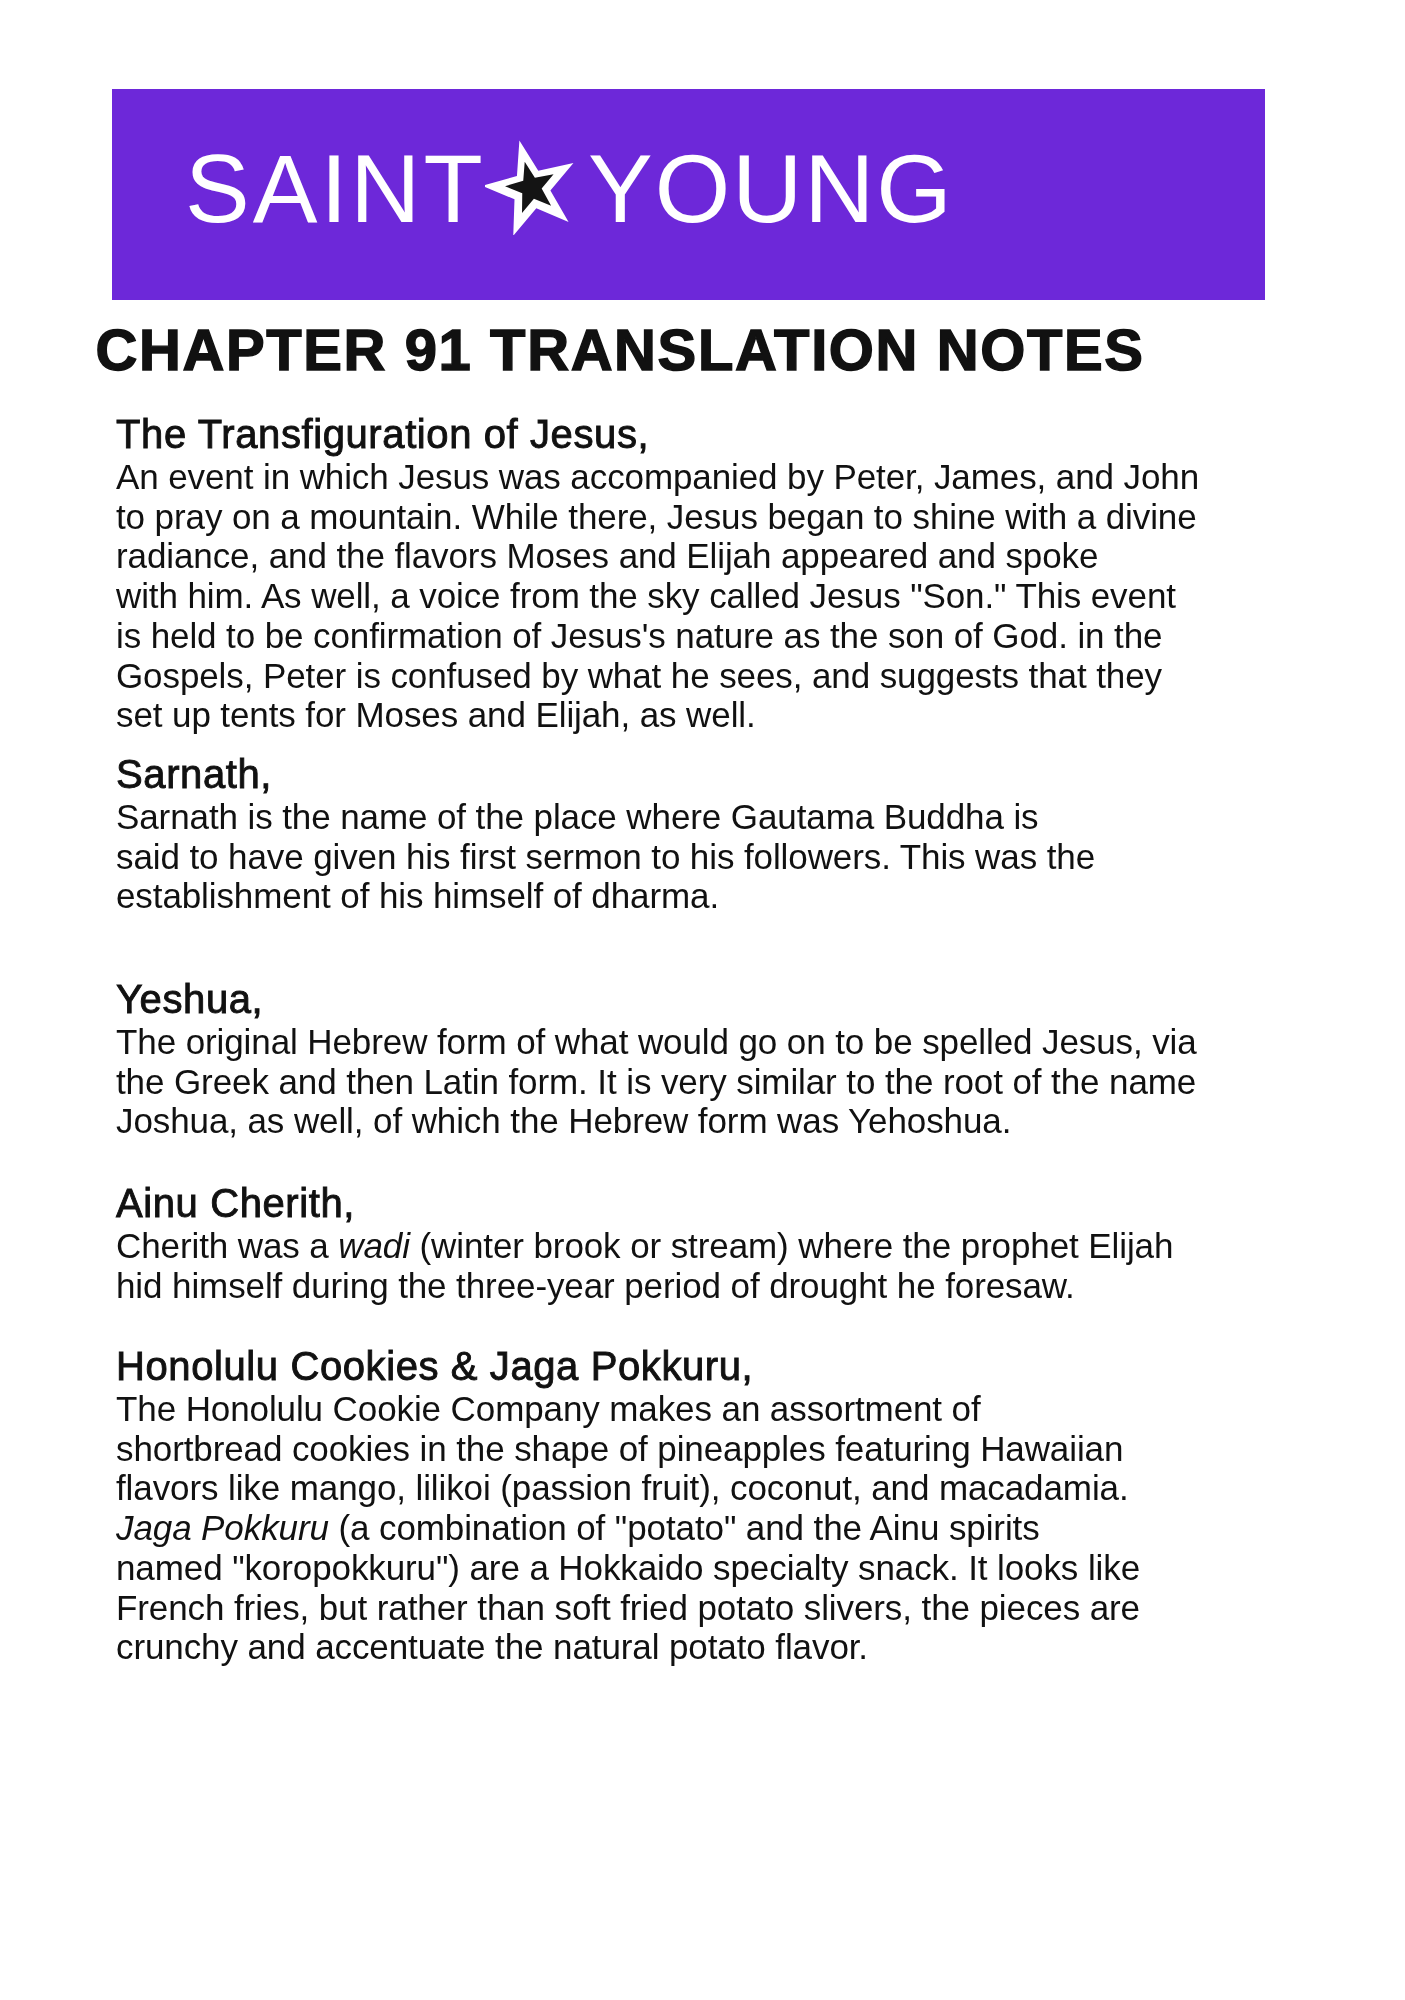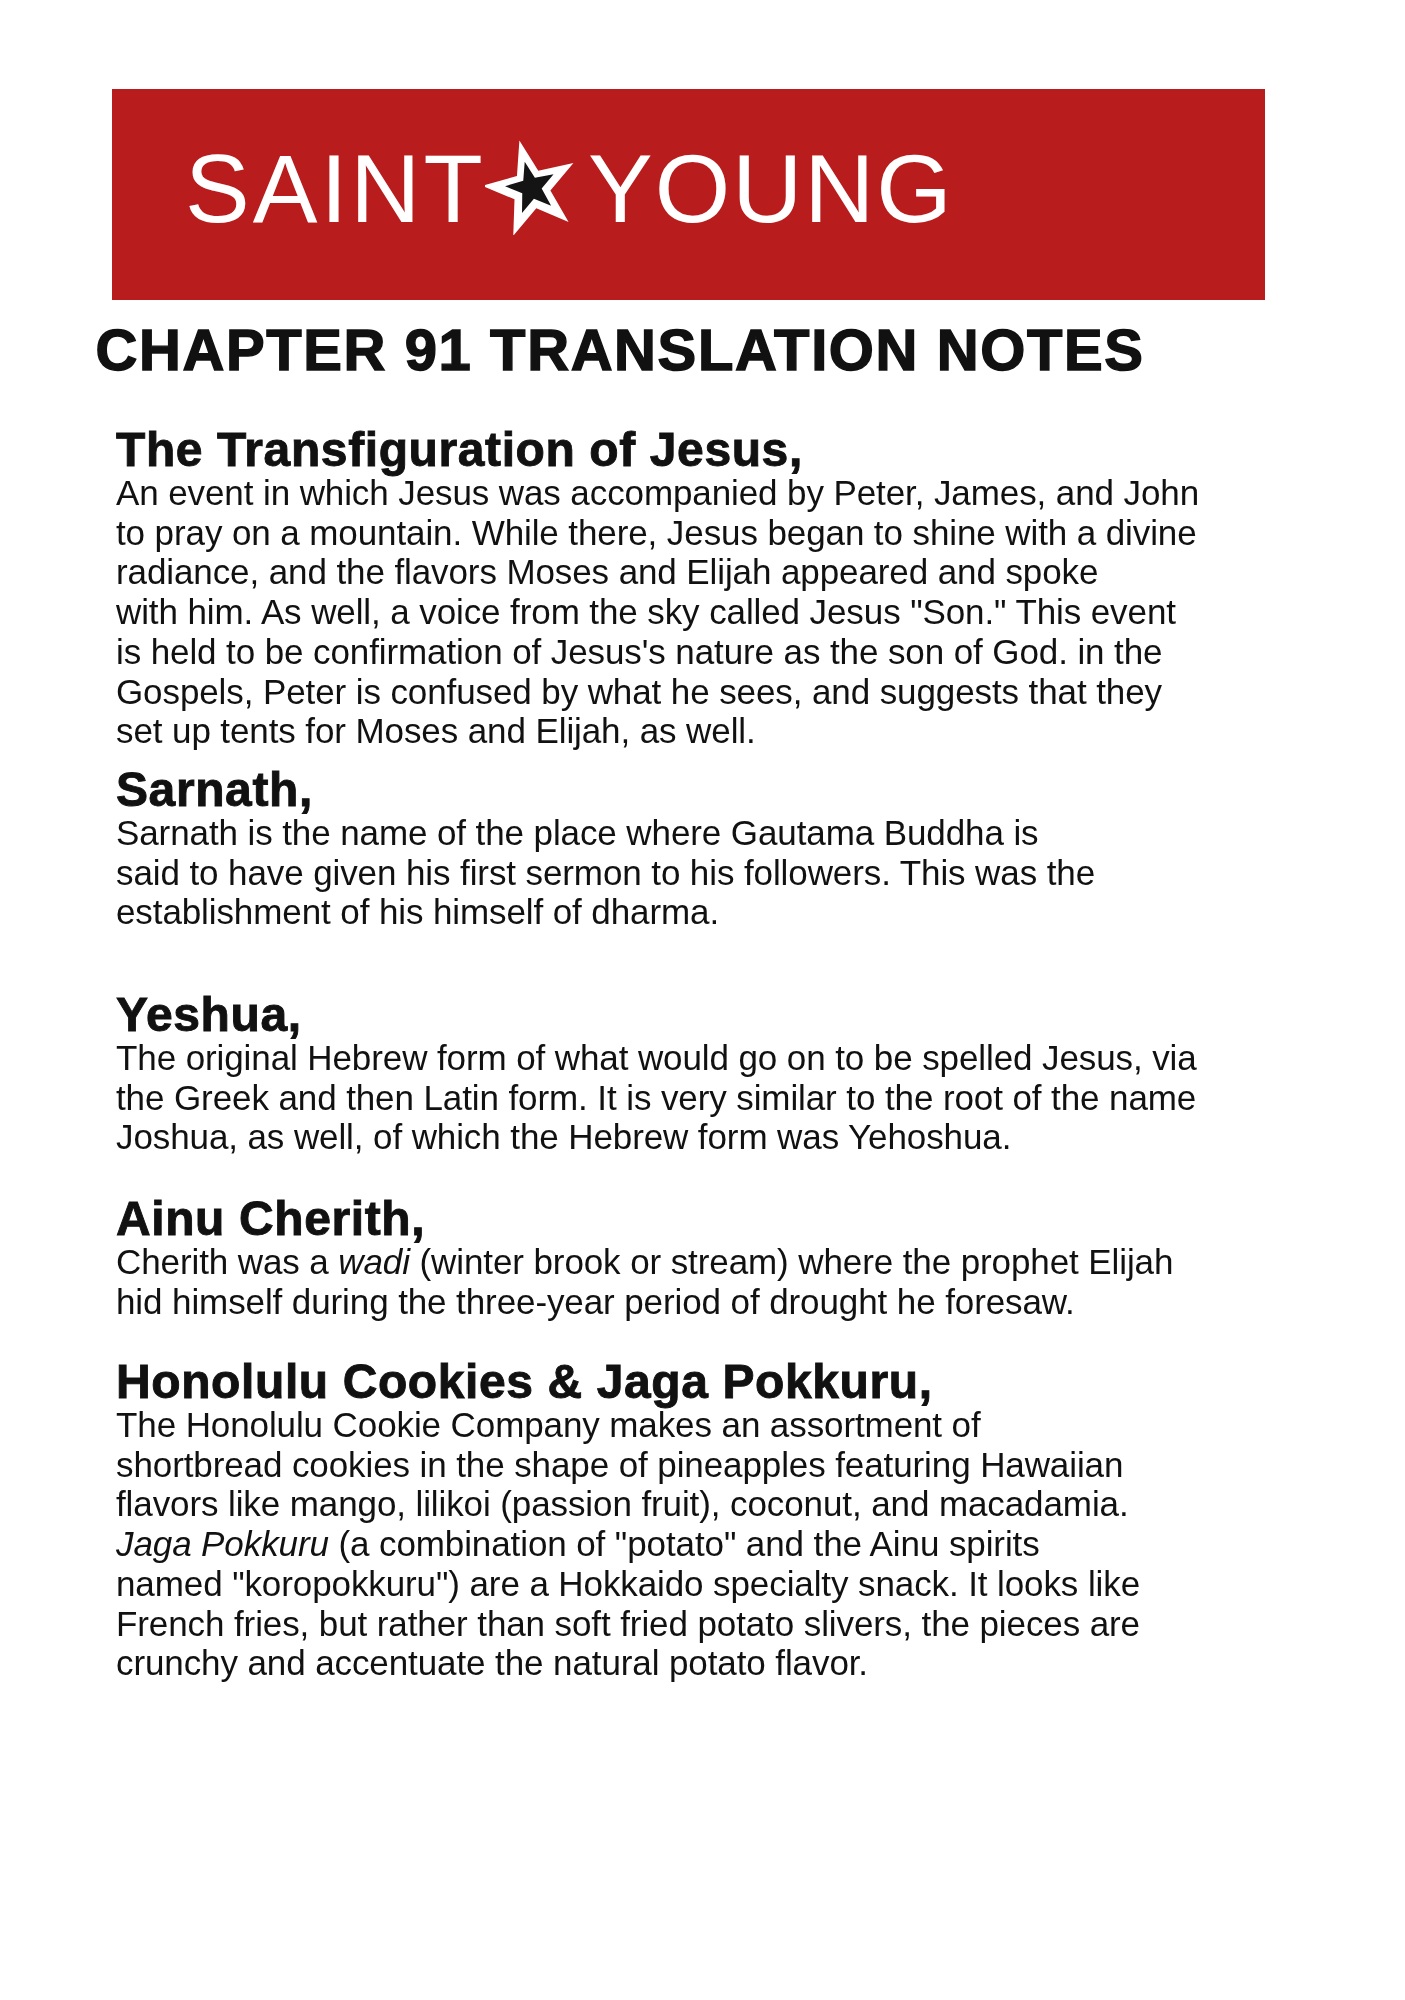--- a/index.html
+++ b/index.html
@@ -14,21 +14,21 @@
     overflow: hidden;
     color: #111111;
     font-family: "Liberation Sans", sans-serif;
   }
   .banner {
     position: absolute;
     left: 112px;
     top: 89px;
     width: 1153px;
     height: 211px;
-    background: #b91c1c;
+    background: #6d28d9;
   }
   .logo-word {
     position: absolute;
     top: 45px;
     height: 110px;
     line-height: 110px;
     font-size: 97px;
     font-weight: normal;
     color: #ffffff;
     letter-spacing: 3px;
@@ -59,26 +59,25 @@
     -webkit-text-stroke: 1.4px #111111;
     padding-left: 8px;
     box-sizing: border-box;
   }
   .note {
     position: absolute;
     left: 116px;
     width: 1200px;
   }
   .note-heading {
-    font-size: 48px;
+    font-size: 40px;
     line-height: 46px;
-    font-weight: bold;
+    font-weight: normal;
     letter-spacing: 0.6px;
     white-space: nowrap;
-    margin-top: 16px;
     -webkit-text-stroke: 0.9px #111111;
   }
   .note-line {
     font-size: 35px;
     line-height: 39.7px;
     white-space: nowrap;
     letter-spacing: -0.1px;
   }
   .note-line em {
     font-style: italic;

